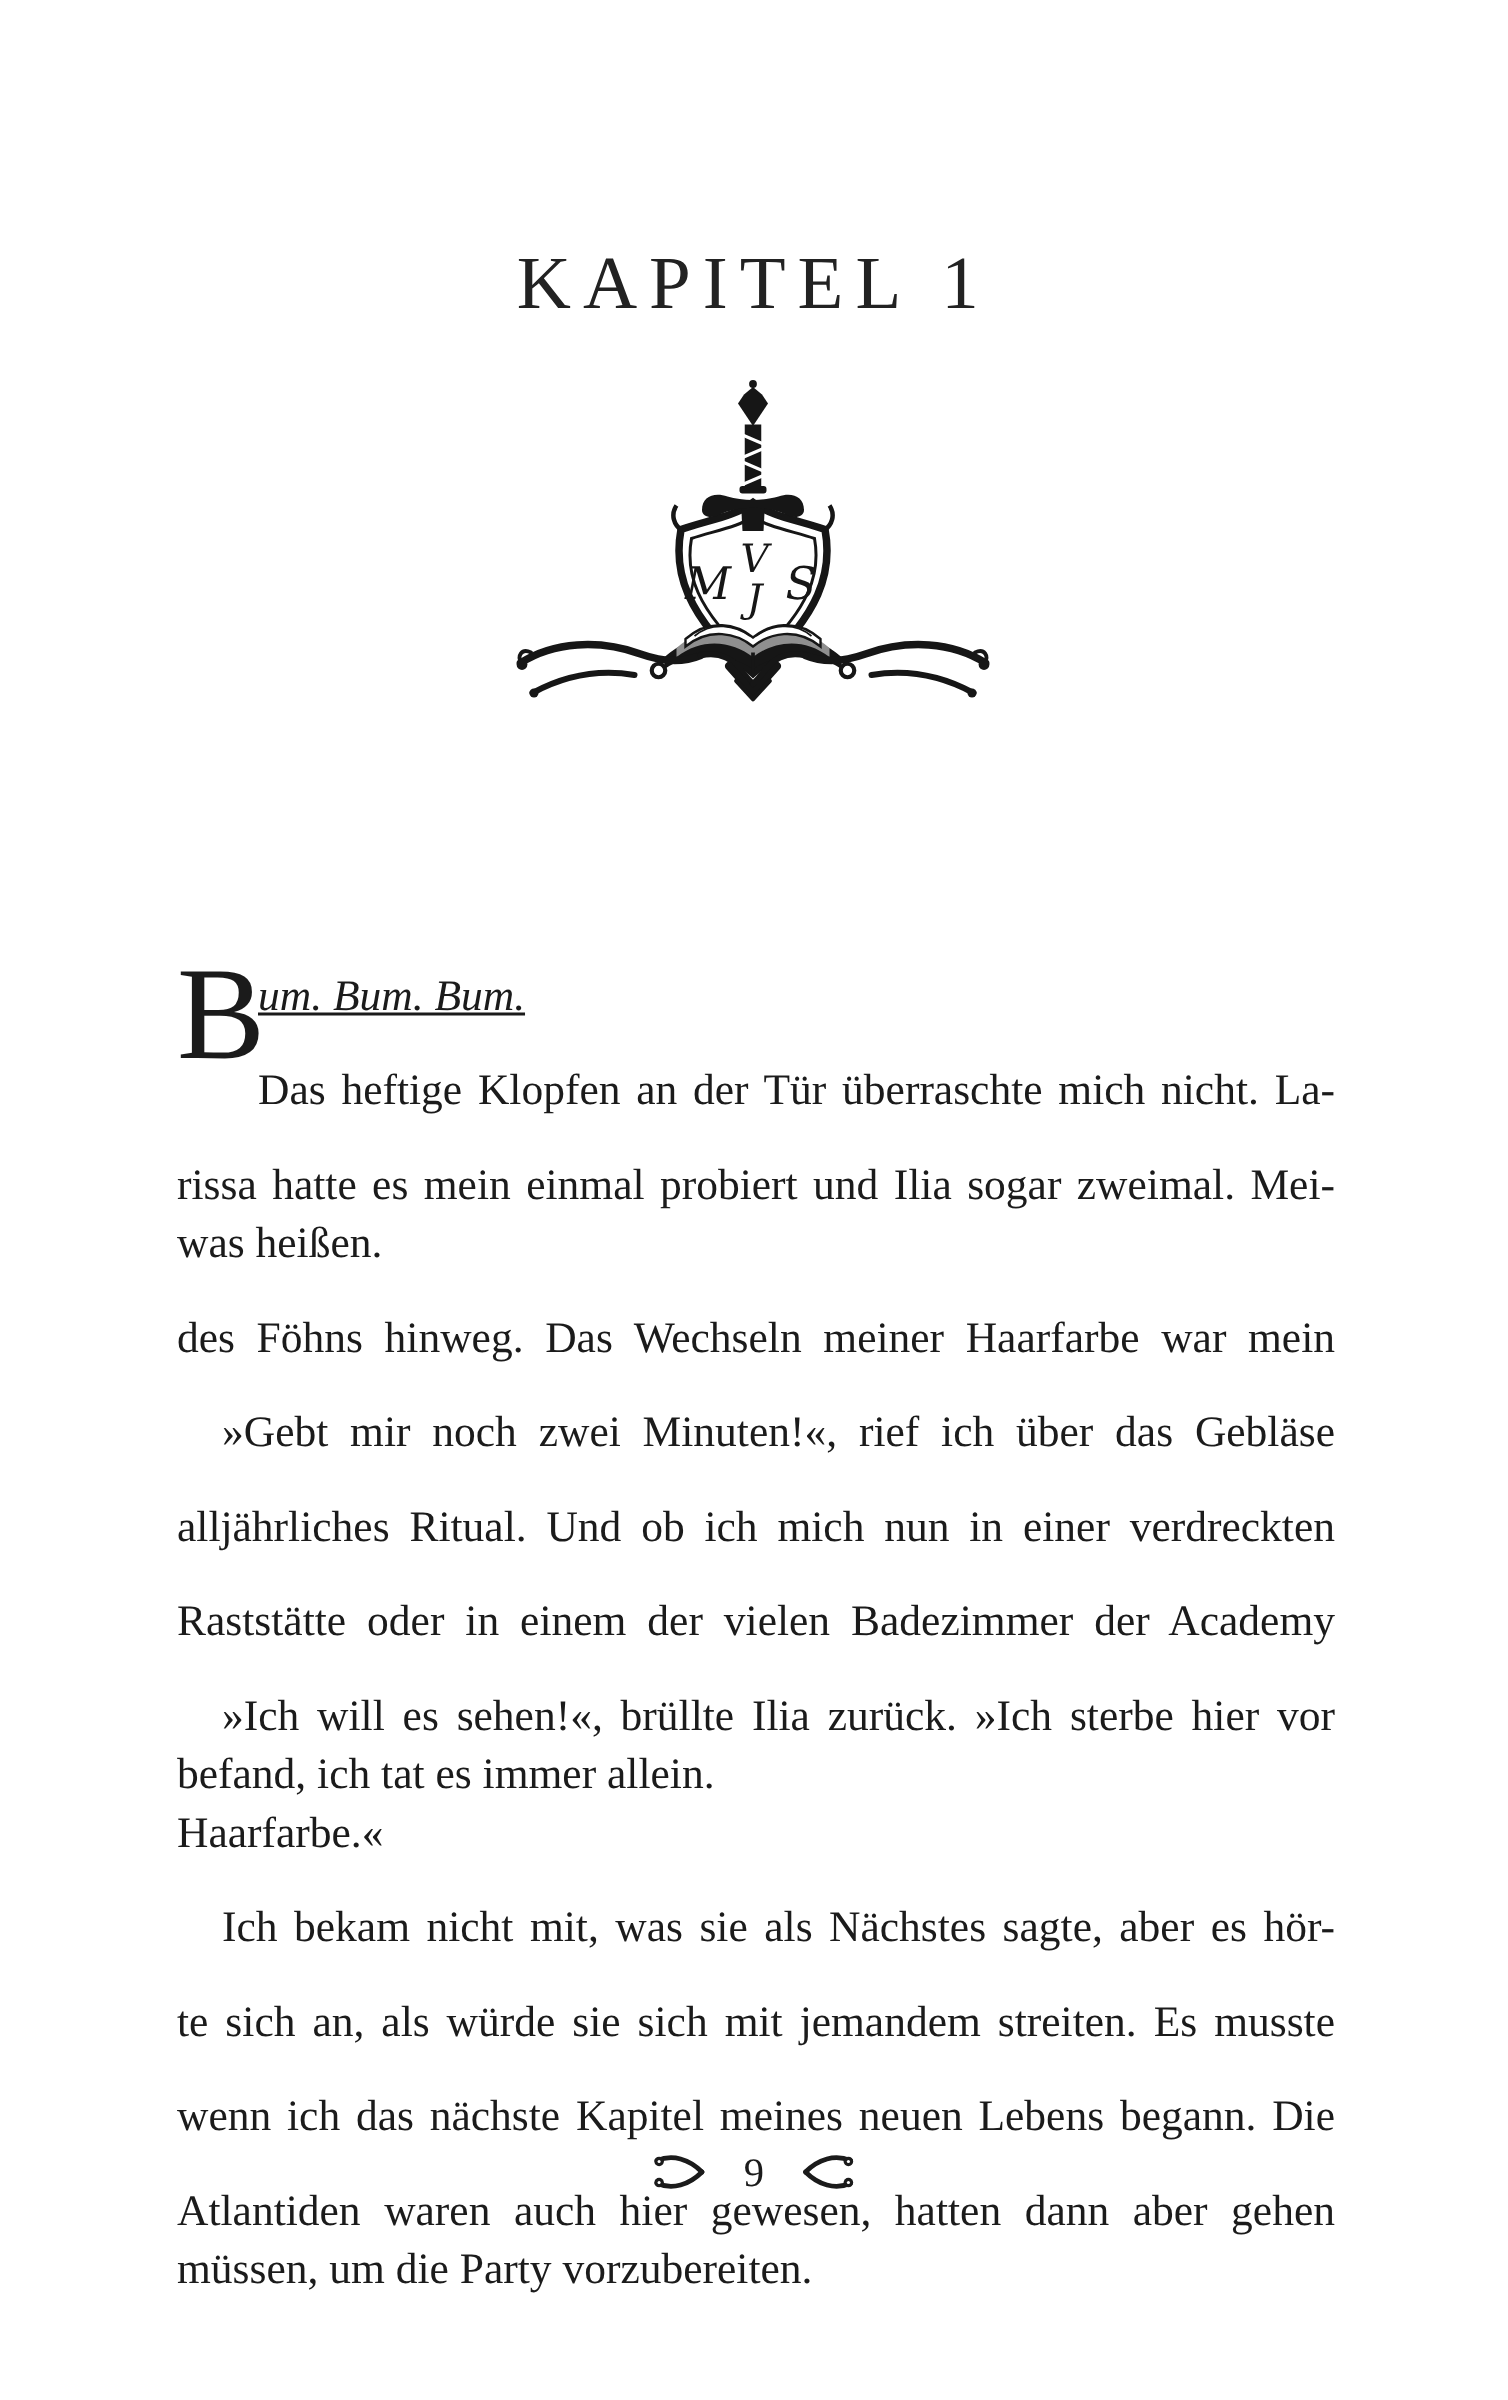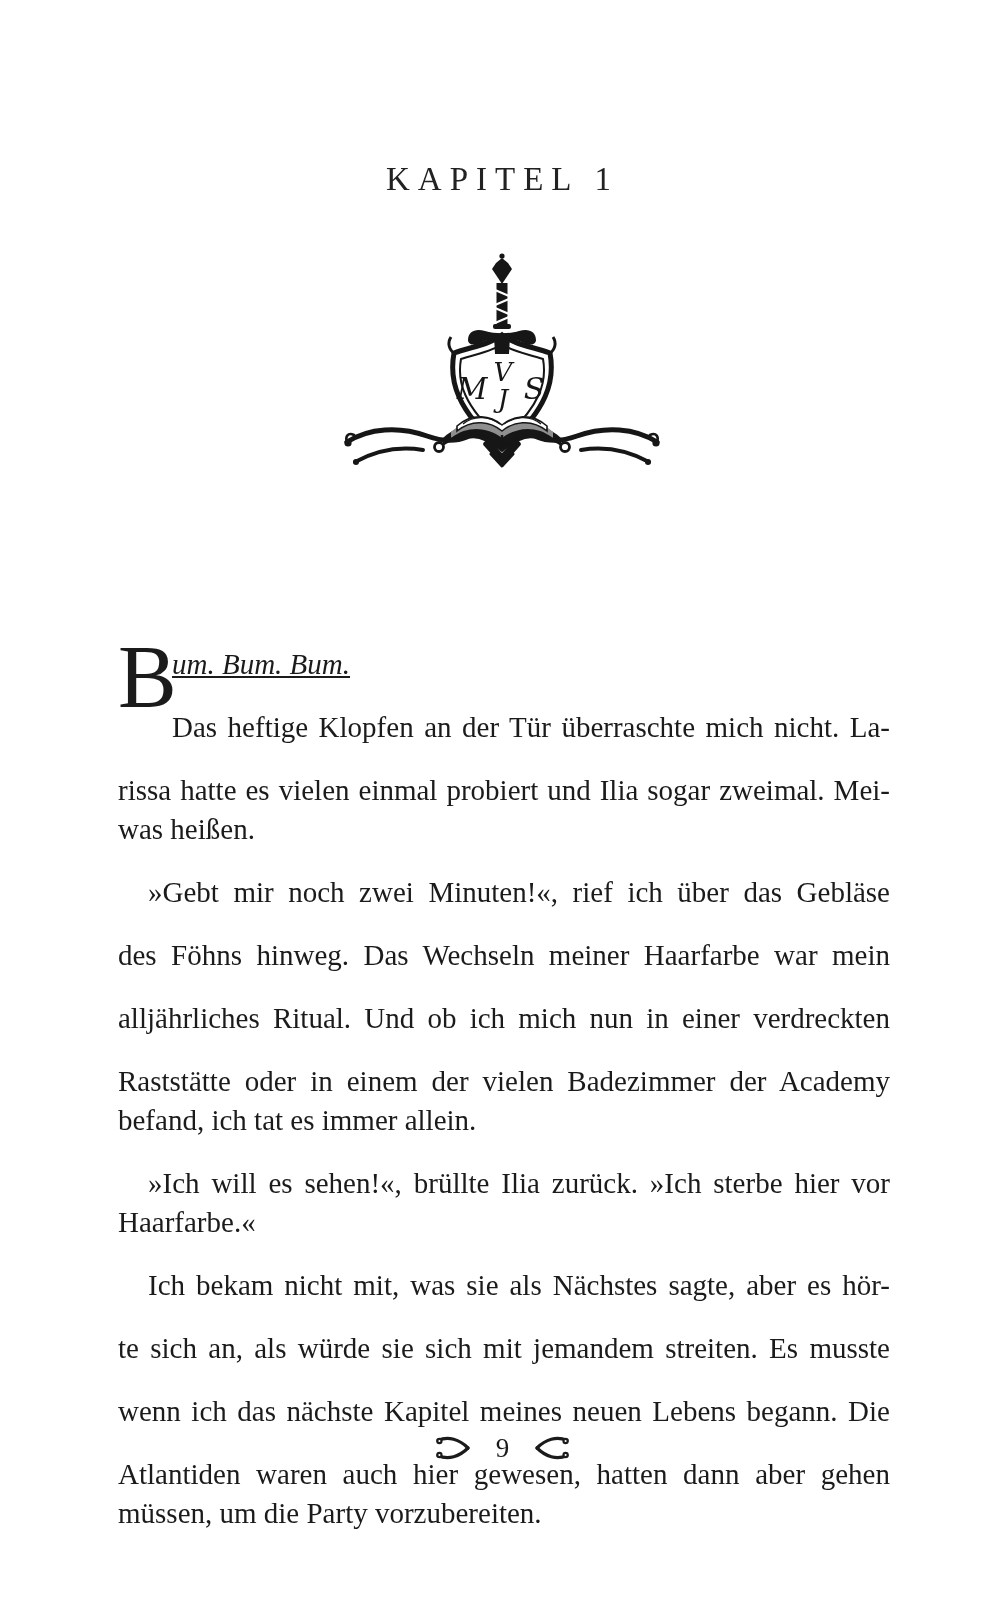--- a/index.html
+++ b/index.html
@@ -4,21 +4,21 @@
 <style>
   html,body{margin:0;padding:0;}
   body{
     width:1005px;height:1600px;position:relative;
     background:#ffffff;color:#1b1b1b;
     font-family:"Liberation Serif","DejaVu Serif",serif;
     overflow:hidden;
   }
   .chapter-title{
     position:absolute;top:163px;left:0;width:1005px;
-    text-align:center;font-size:33px;font-weight:400;
+    text-align:center;font-size:50px;font-weight:400;
     letter-spacing:8px;line-height:1;margin:0;color:#222;
   }
   .emblem{position:absolute;left:335px;top:252px;width:340px;height:228px;}
   .bodytext{
     position:absolute;left:118px;top:645px;width:772px;
     font-size:29px;line-height:39px;
   }
   .line{text-align:justify;text-align-last:left;}
   .line.just{text-align-last:justify;margin-top:24px;}
   .line.ind{text-indent:30px;}
@@ -99,28 +99,28 @@
     </g>
   </svg>
 </div>
 
 <span class="dropcap">B</span>
 
 <div class="bodytext">
   <div id="body-lines">
       <div class="line wrap ital">um. Bum. Bum.</div>
       <div class="line just wrap">Das heftige Klopfen an der Tür überraschte mich nicht. La-</div>
-      <div class="line just">rissa hatte es vielen einmal probiert und Ilia sogar zweimal. Mei-</div>
+      <div class="line just">rissa hatte es mein einmal probiert und Ilia sogar zweimal. Mei-</div>
       <div class="line">was heißen.</div>
+      <div class="line just">des Föhns hinweg. Das Wechseln meiner Haarfarbe war mein</div>
       <div class="line just ind">»Gebt mir noch zwei Minuten!«, rief ich über das Gebläse</div>
-      <div class="line just">des Föhns hinweg. Das Wechseln meiner Haarfarbe war mein</div>
       <div class="line just">alljährliches Ritual. Und ob ich mich nun in einer verdreckten</div>
       <div class="line just">Raststätte oder in einem der vielen Badezimmer der Academy</div>
+      <div class="line just ind">»Ich will es sehen!«, brüllte Ilia zurück. »Ich sterbe hier vor</div>
       <div class="line">befand, ich tat es immer allein.</div>
-      <div class="line just ind">»Ich will es sehen!«, brüllte Ilia zurück. »Ich sterbe hier vor</div>
       <div class="line">Haarfarbe.«</div>
       <div class="line just ind">Ich bekam nicht mit, was sie als Nächstes sagte, aber es hör-</div>
       <div class="line just">te sich an, als würde sie sich mit jemandem streiten. Es musste</div>
       <div class="line just">wenn ich das nächste Kapitel meines neuen Lebens begann. Die</div>
       <div class="line just">Atlantiden waren auch hier gewesen, hatten dann aber gehen</div>
       <div class="line">müssen, um die Party vorzubereiten.</div>
     </div>
 </div>
 
 <div class="pagefooter">

